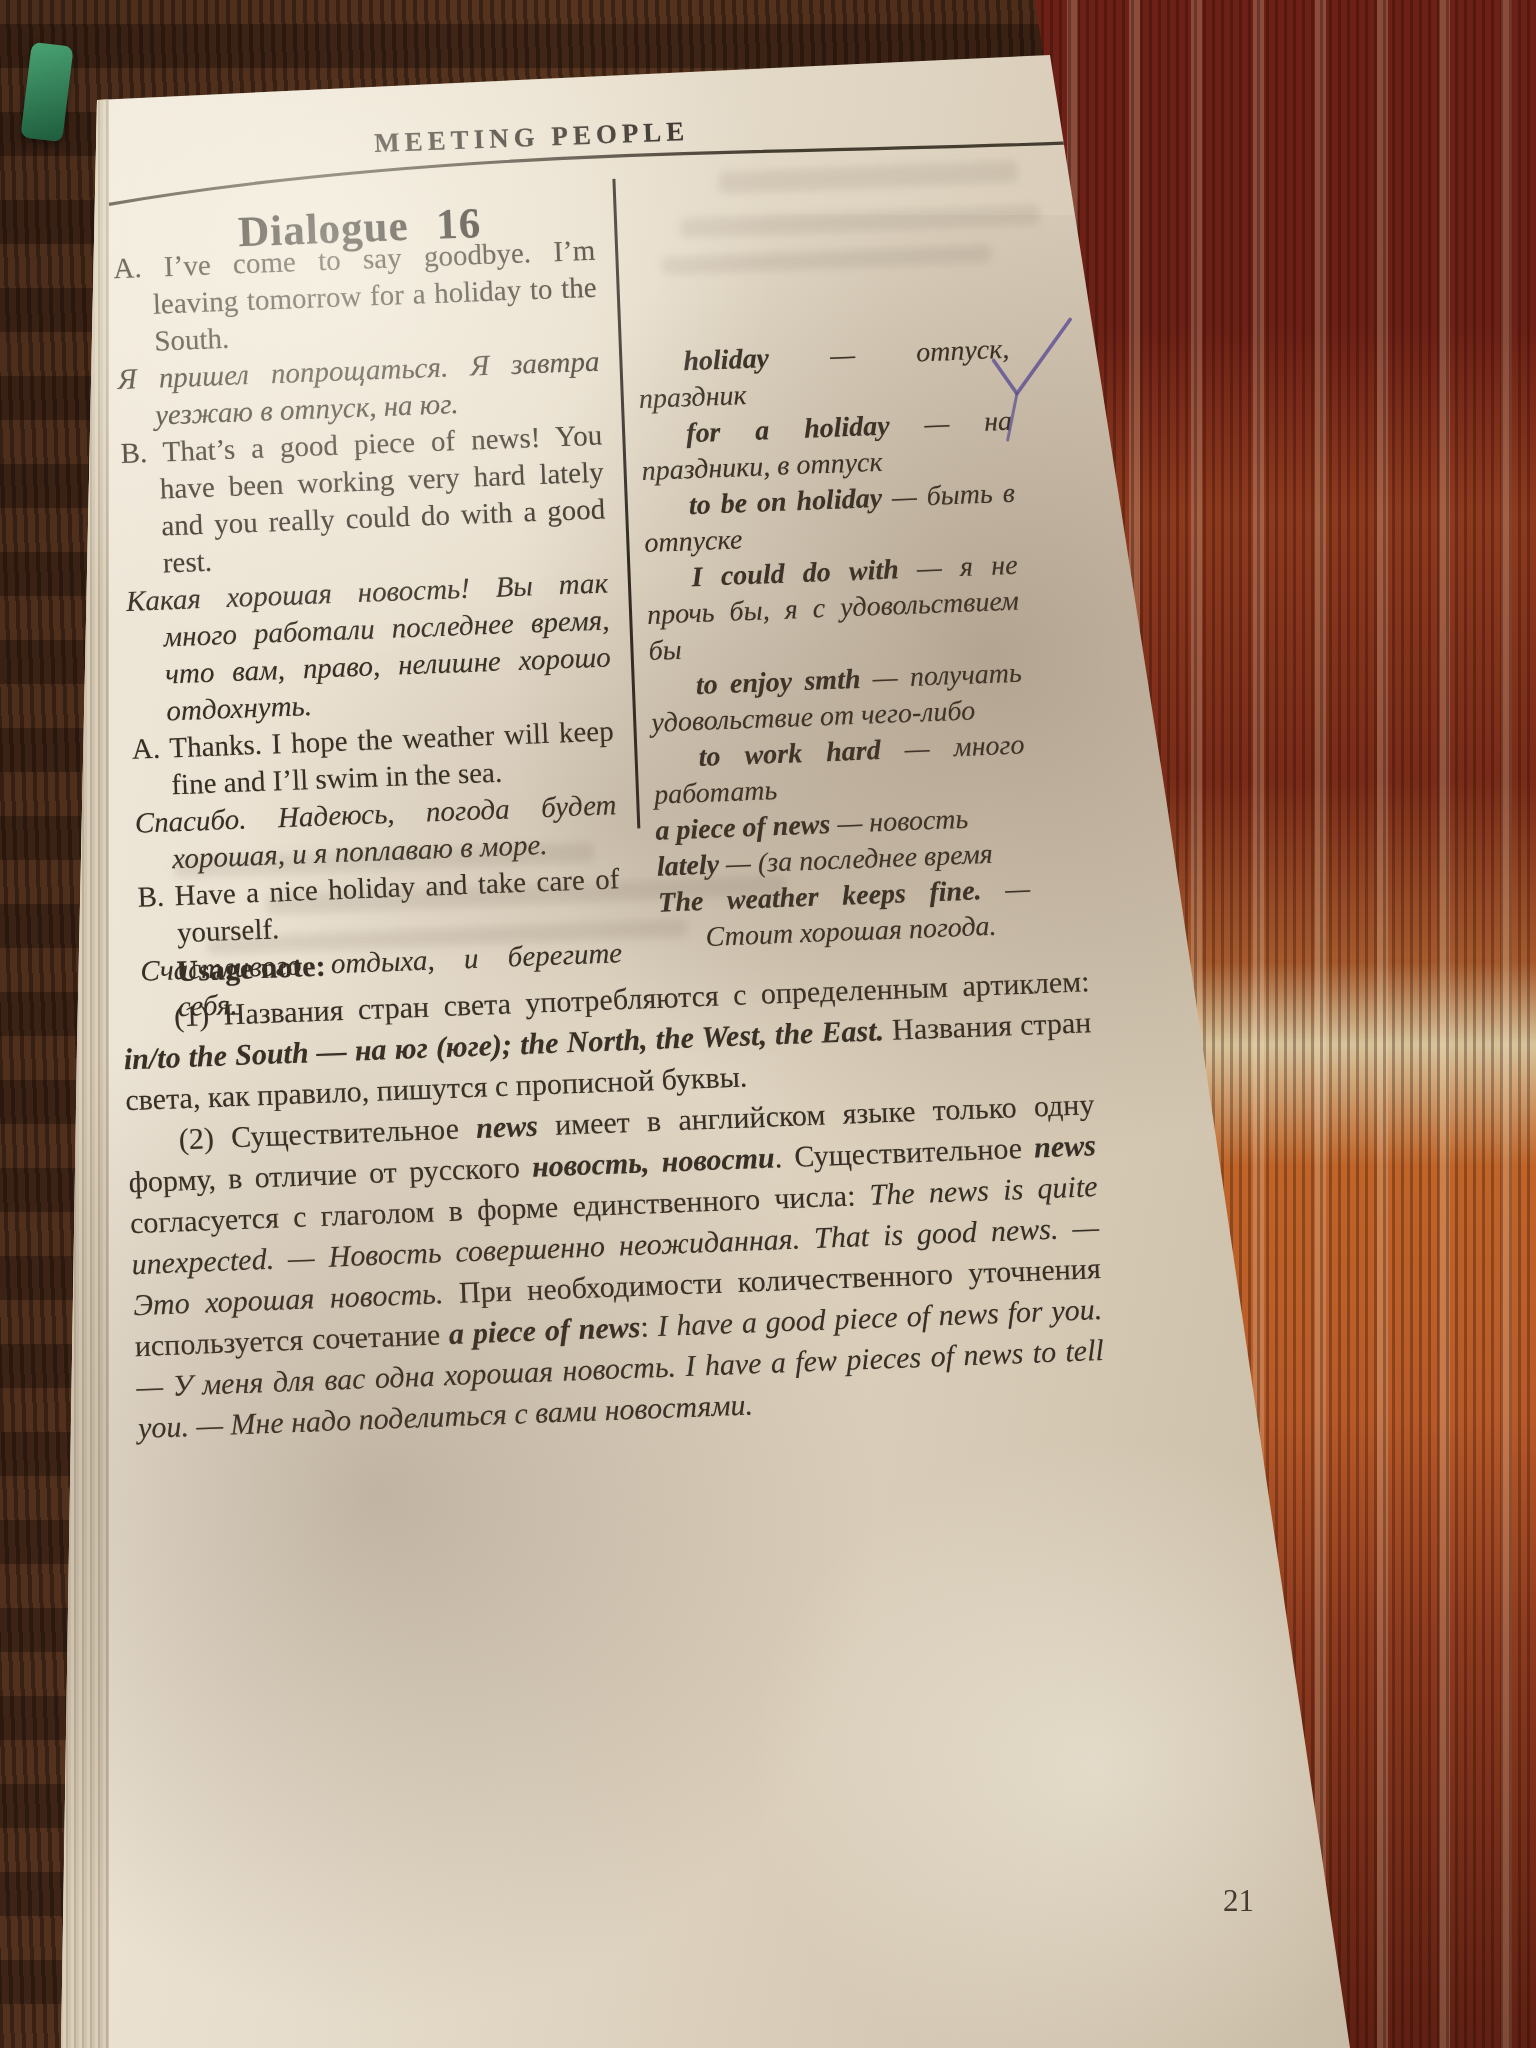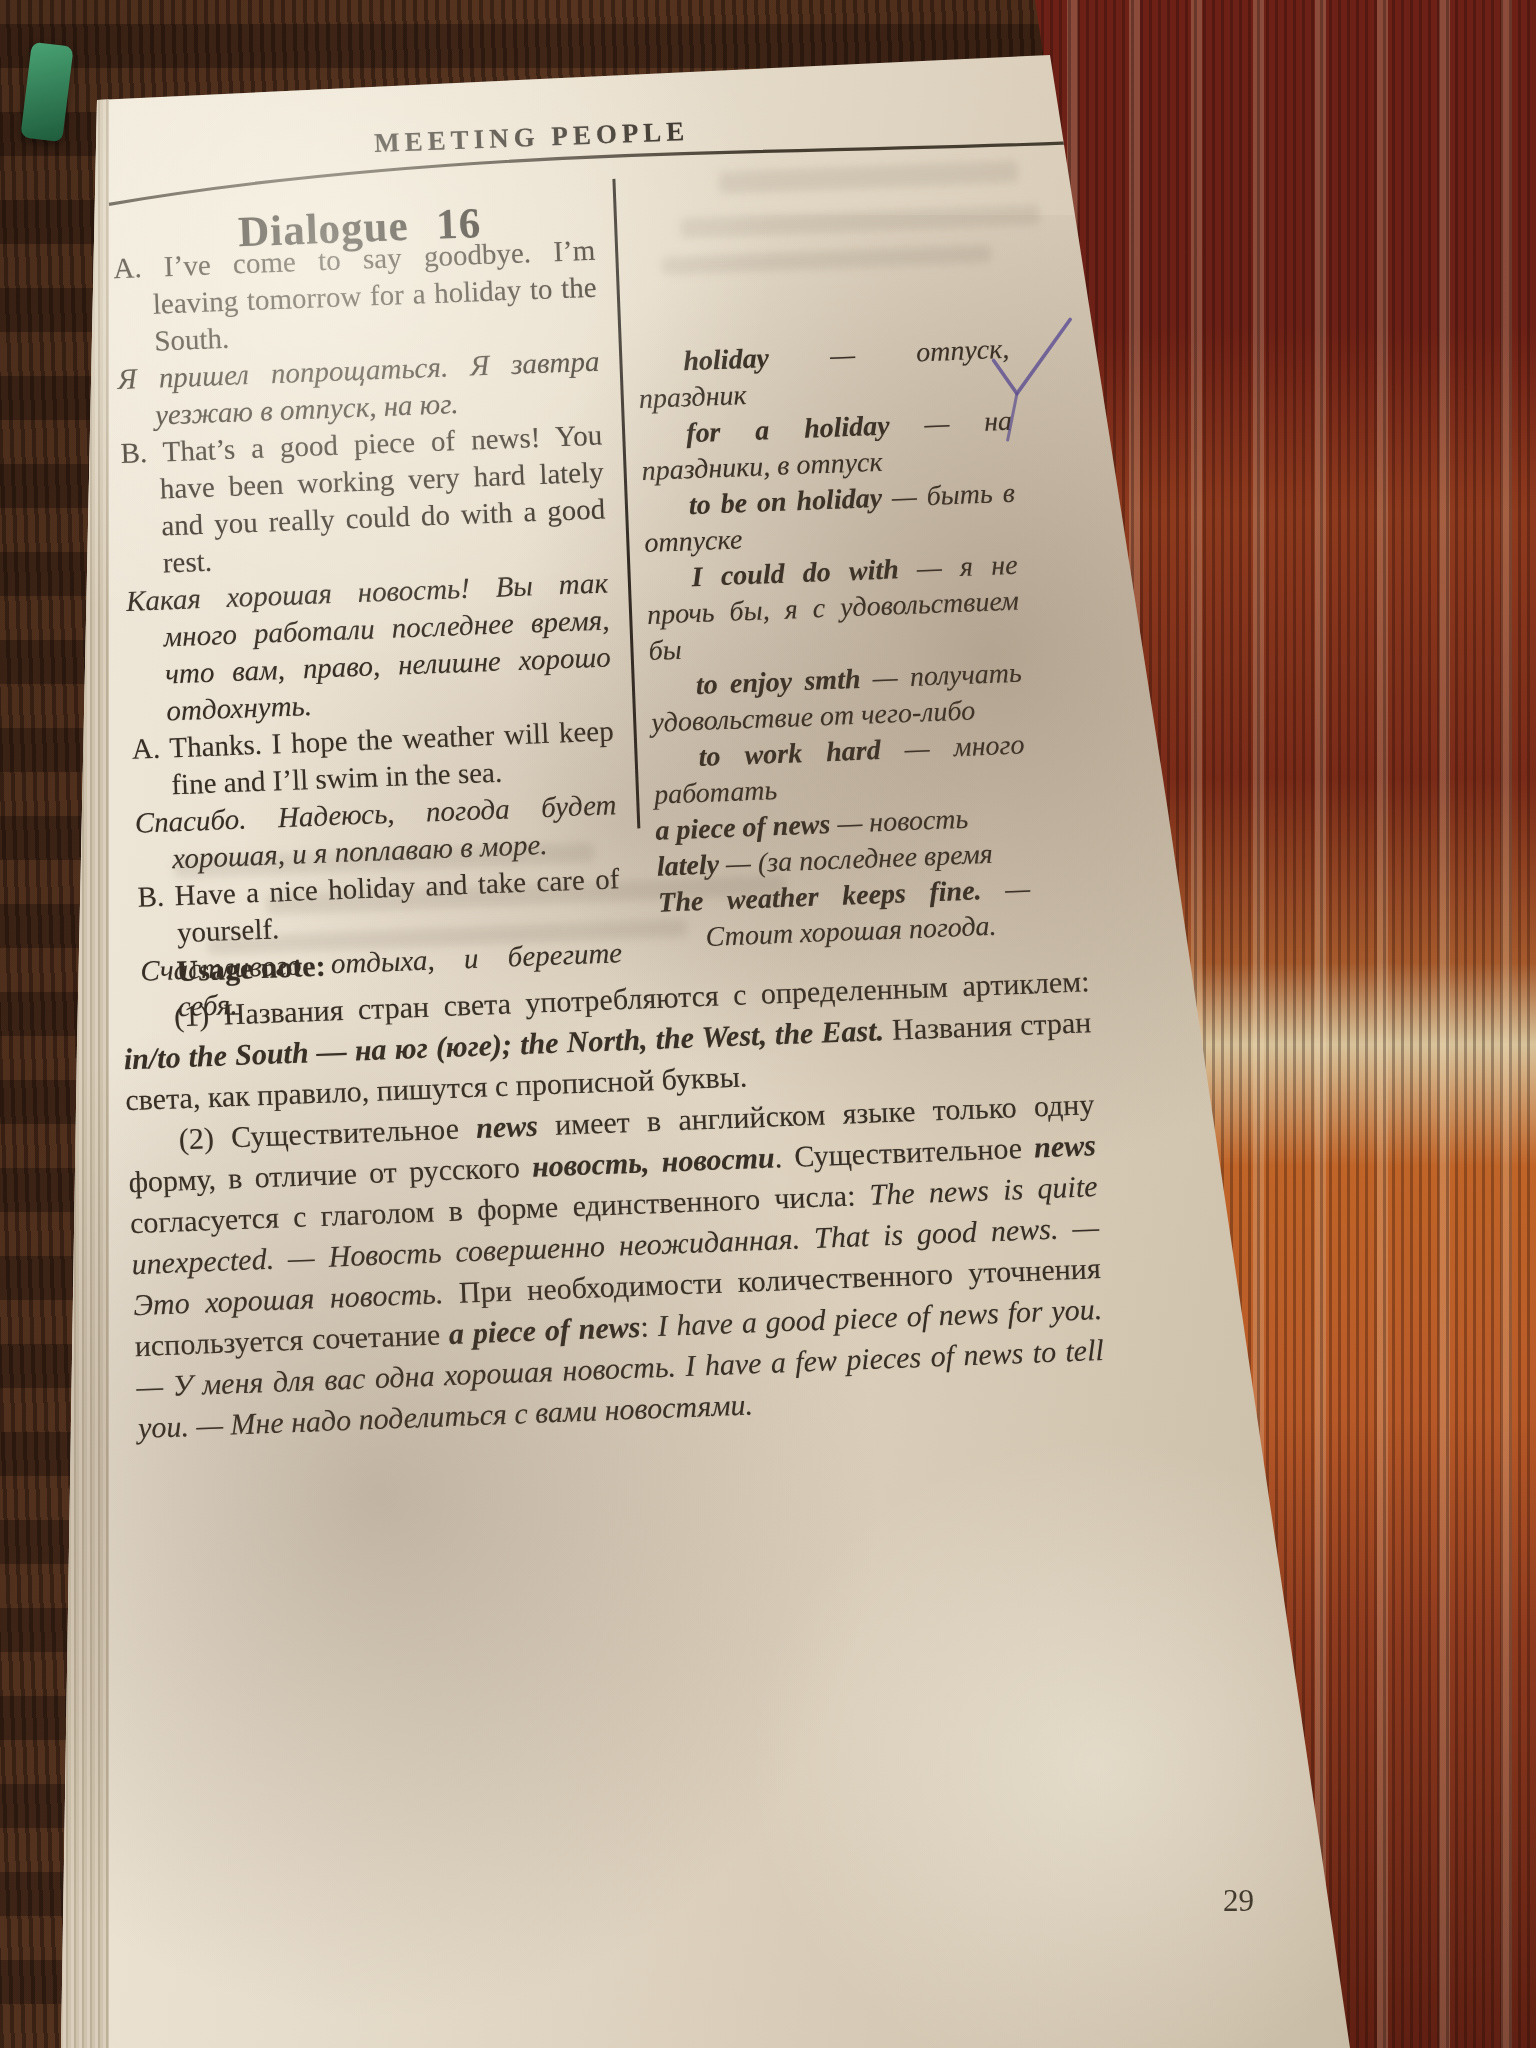--- a/index.html
+++ b/index.html
@@ -163,14 +163,14 @@
     <div class="ghost" style="left:120px;top:800px;width:520px;height:20px;"></div>
     <div class="ghost" style="left:60px;top:840px;width:480px;height:18px;"></div>
   </div>
 
   <div class="shade sh3"></div>
   <div class="shade sh1"></div>
   <div class="shade sh2"></div>
   <div class="shade lt1"></div>
   <div class="shade lt2"></div>
 
-  <div class="pagenum">29</div>
+  <div class="pagenum">21</div>
 </div>
 
 </body></html>

